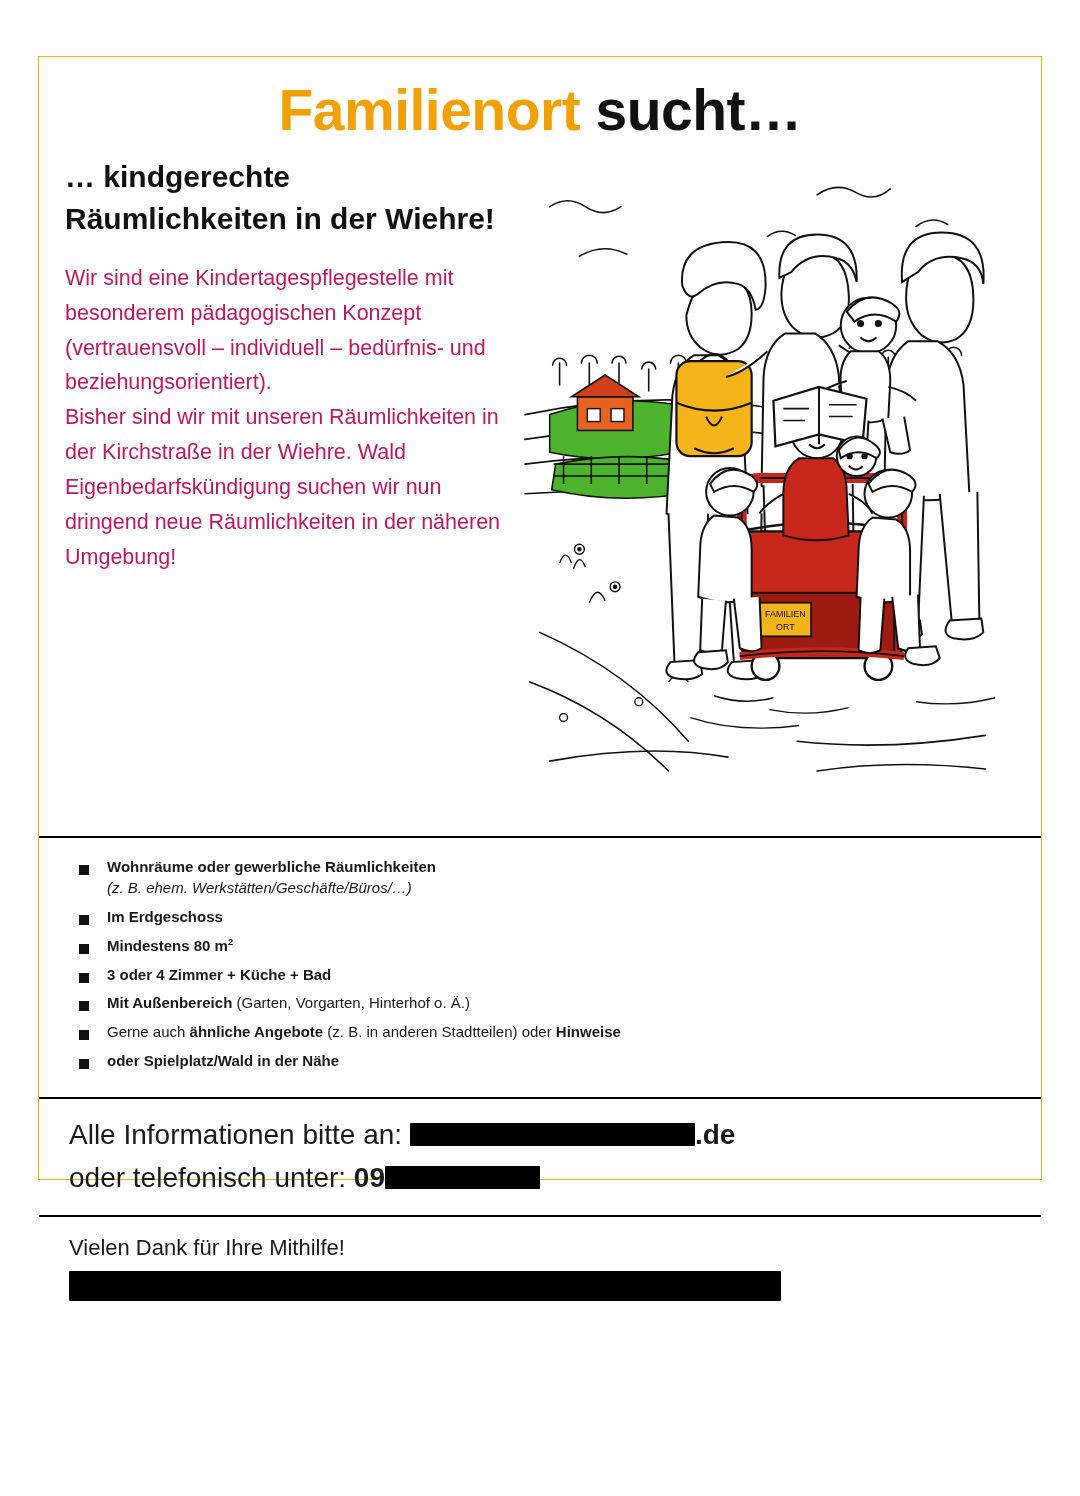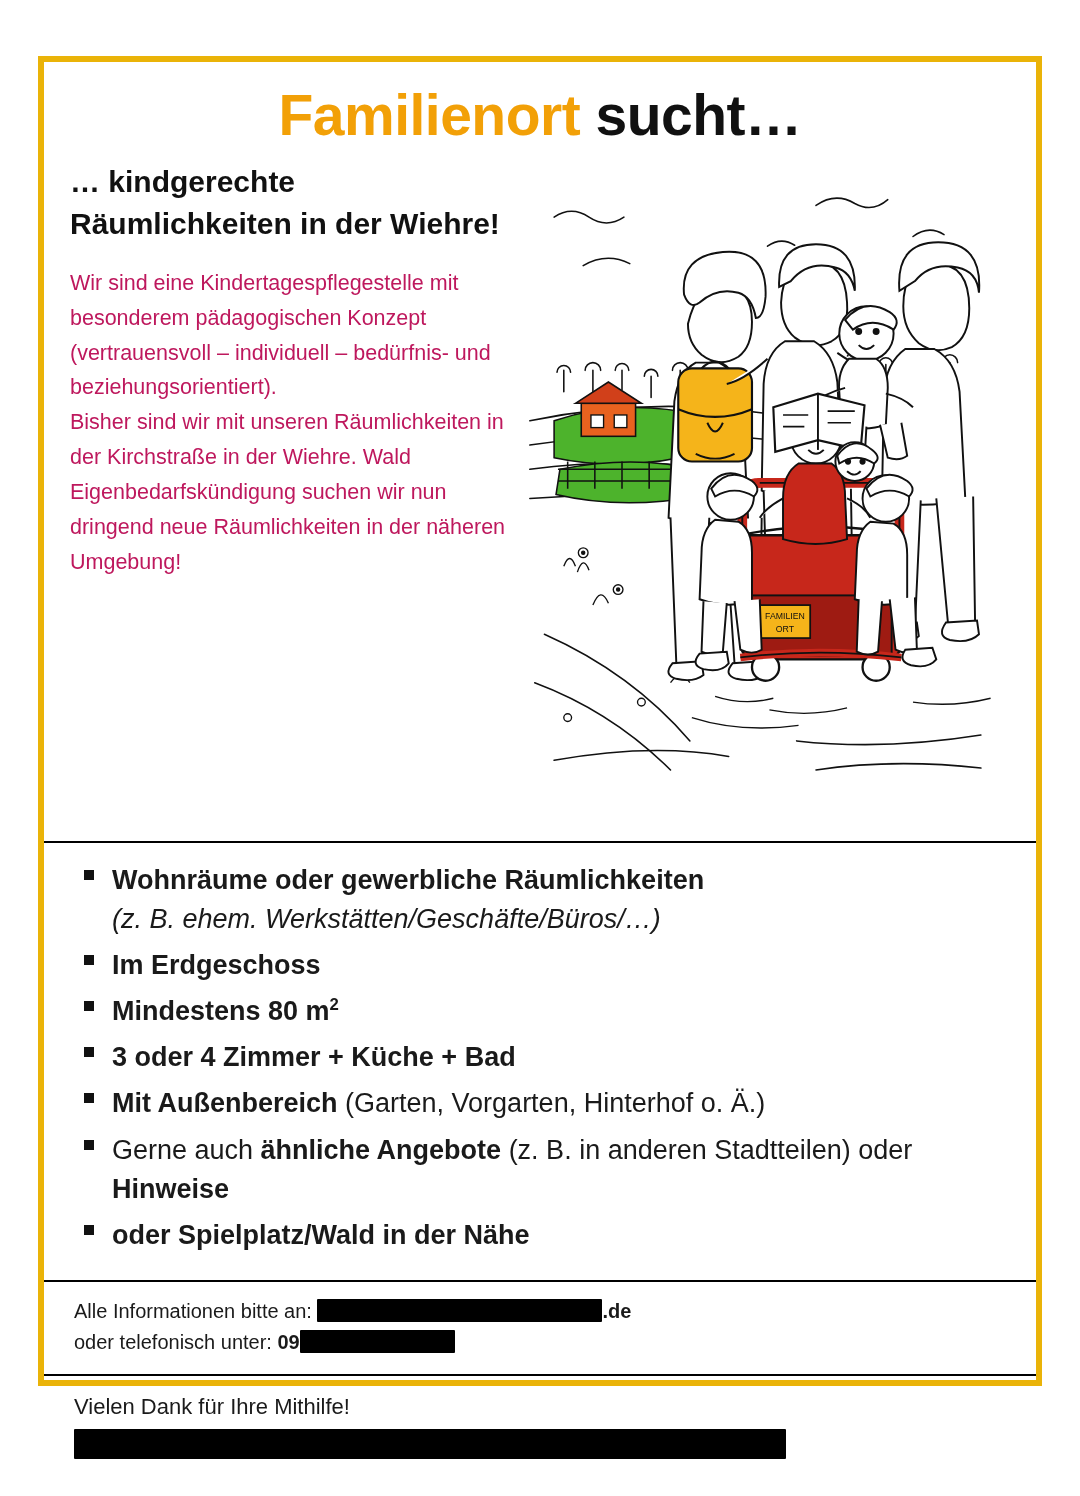--- a/index.html
+++ b/index.html
@@ -14,22 +14,22 @@
     color: #1a1a1a;
     position: relative;
     overflow: hidden;
   }
 
   .poster {
     position: absolute;
     left: 38px;
     top: 56px;
     width: 1004px;
-    height: 1330px;
-    border: 6px solid #eab308;
+    height: 1124px;
+    border: 1px solid #eab308;
     box-sizing: border-box;
     display: flex;
     flex-direction: column;
   }
 
   
   .title-block {
     padding: 22px 0 4px 0;
     text-align: center;
   }
@@ -97,21 +97,21 @@
     box-sizing: border-box;
   }
   .req ul {
     margin: 0;
     padding: 0;
     list-style: none;
   }
   .req li {
     position: relative;
     padding-left: 34px;
-    font-size: 27px;
+    font-size: 15px;
     line-height: 1.45;
     margin-bottom: 7px;
     color: #1a1a1a;
   }
   .req li .marker {
     position: absolute;
     left: 6px;
     top: 9px;
     width: 10px;
     height: 10px;
@@ -123,21 +123,21 @@
     display: block;
     padding-left: 0;
     font-weight: normal;
     font-style: italic;
   }
   sup { font-size: 0.62em; vertical-align: super; }
 
   
   .contact {
     padding: 14px 30px 16px 30px;
-    font-size: 20px;
+    font-size: 28px;
     line-height: 1.55;
   }
   .contact .row { white-space: nowrap; }
   .redact {
     display: inline-block;
     background: #000;
     vertical-align: middle;
     height: 23px;
     border-radius: 1px;
   }

